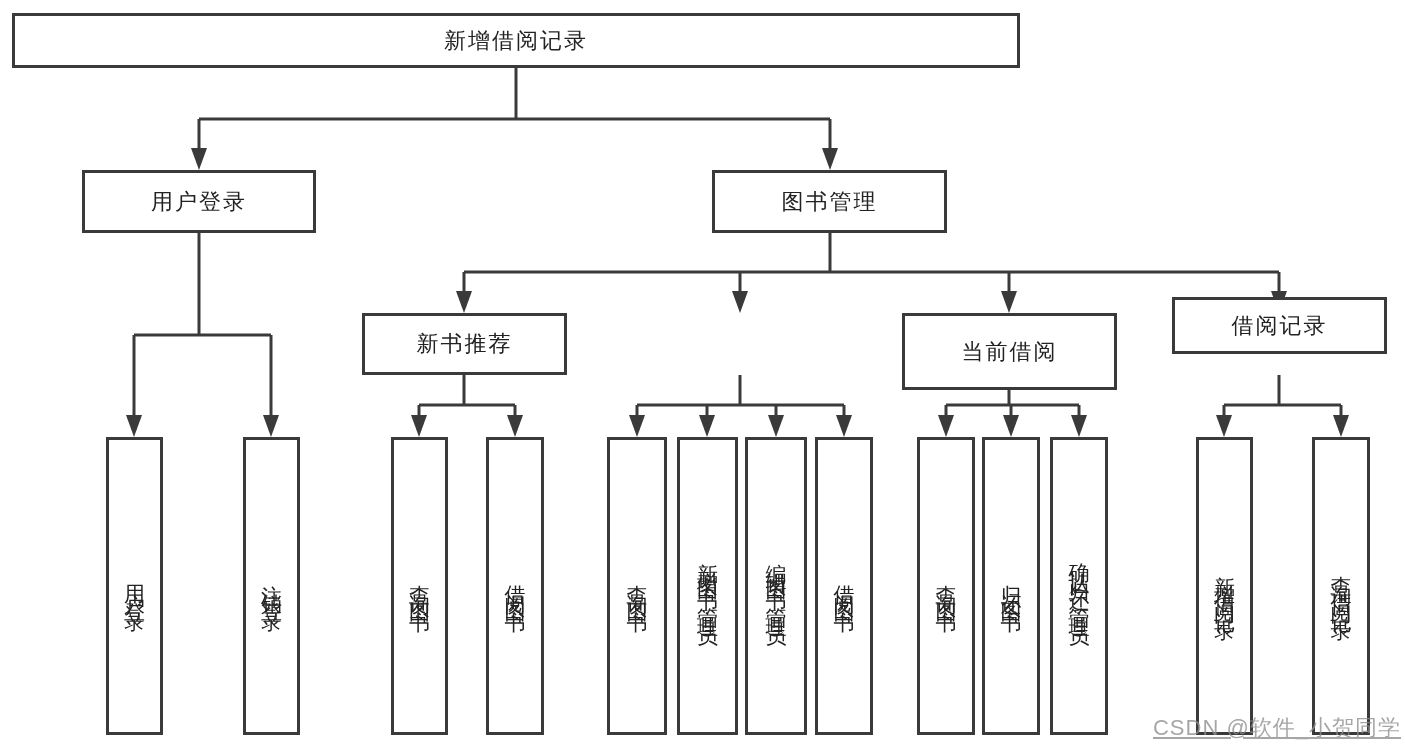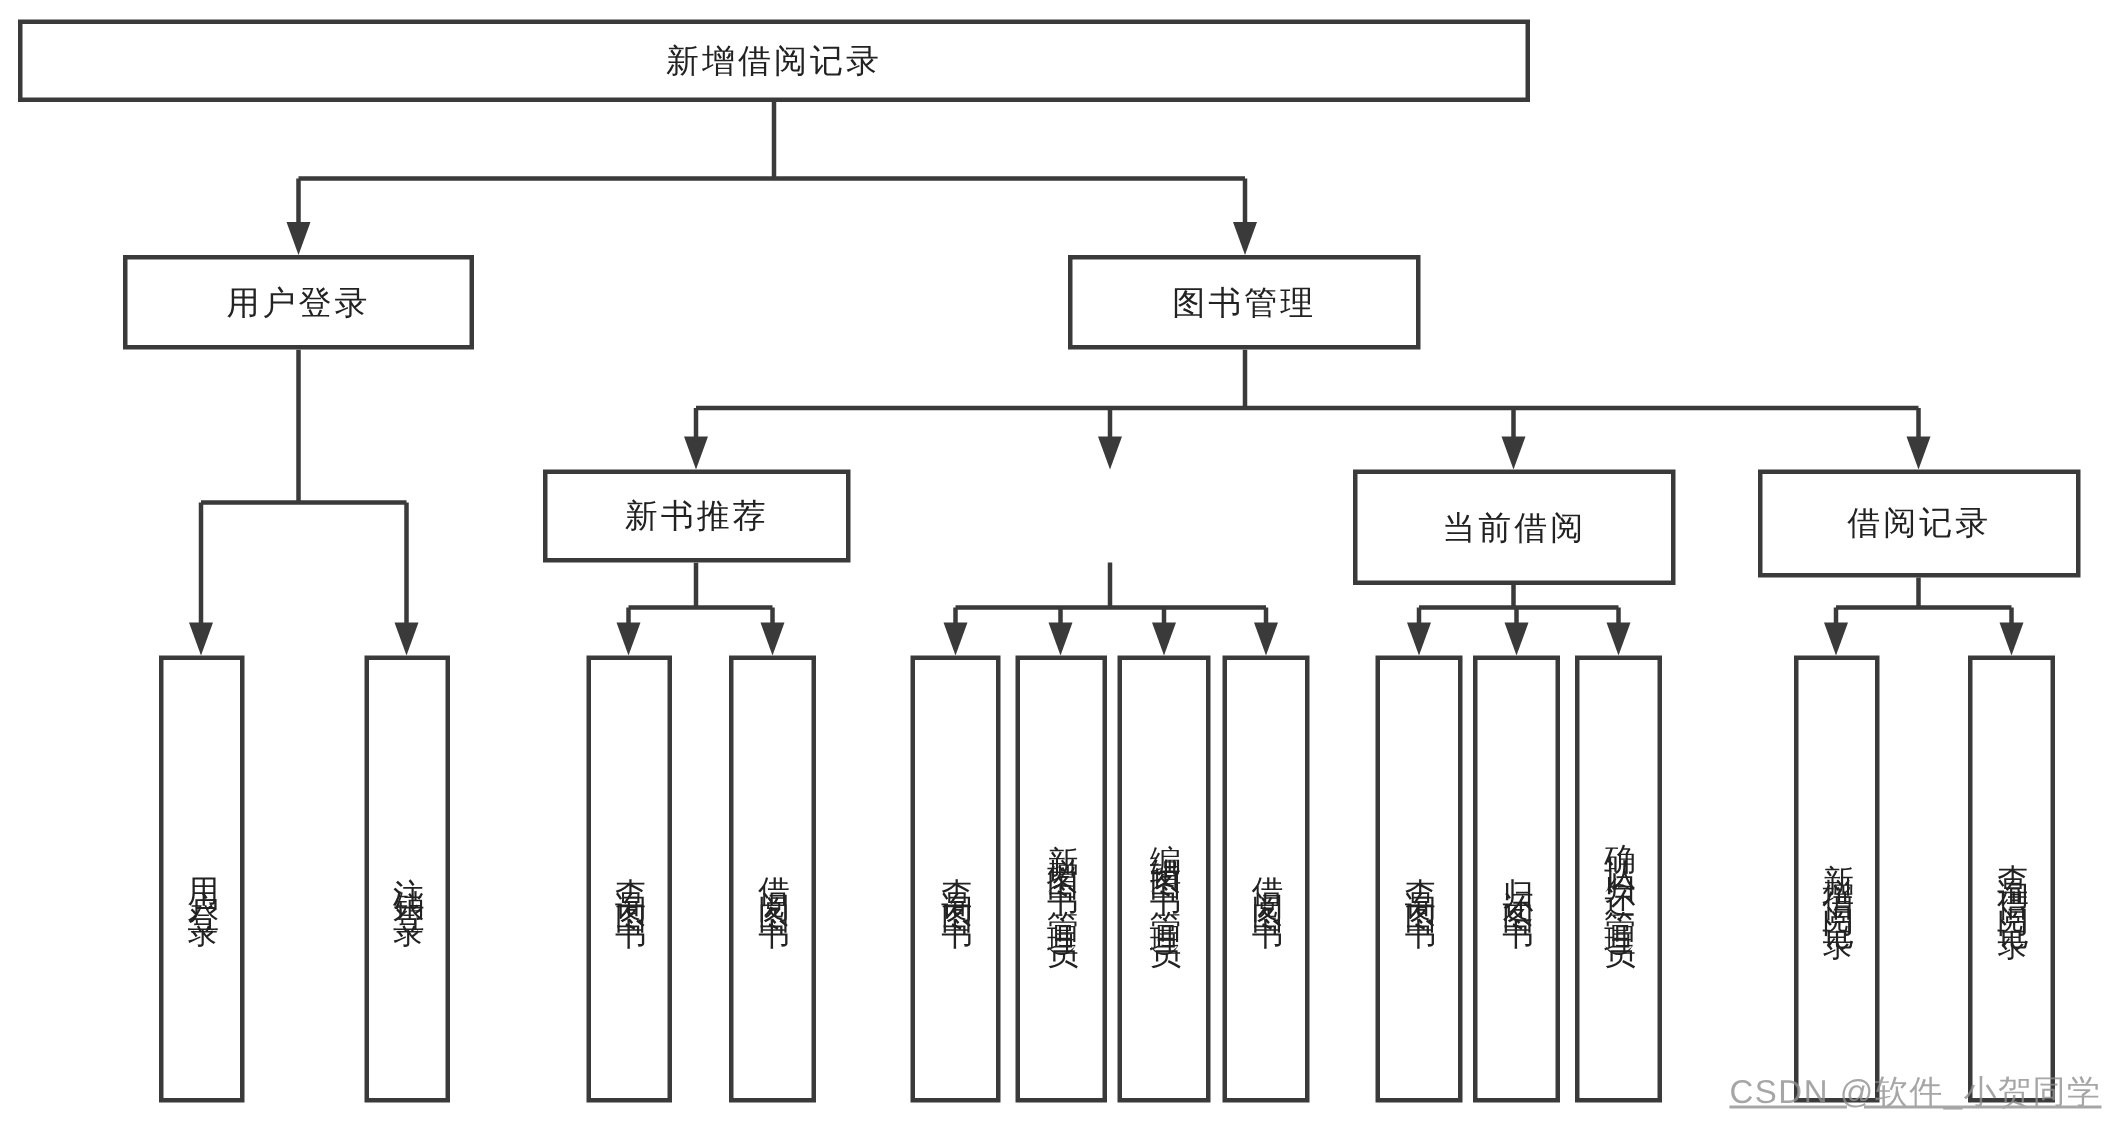--- a/index.html
+++ b/index.html
@@ -113,21 +113,21 @@
     <polygon class="ahead" points="1333,415 1349,415 1341,437"></polygon>
   </svg>
 
   <div class="hbox" style="left:12px;top:13px;width:1008px;height:55px">新增借阅记录</div>
 
   <div class="hbox" style="left:82px;top:170px;width:234px;height:63px">用户登录</div>
   <div class="hbox" style="left:362px;top:313px;width:205px;height:62px">新书推荐</div>
 
   <div class="hbox" style="left:712px;top:170px;width:235px;height:63px">图书管理</div>
   <div class="hbox" style="left:902px;top:313px;width:215px;height:77px">当前借阅</div>
-  <div class="hbox" style="left:1172px;top:313px;width:215px;height:72px">借阅记录</div>
+  <div class="hbox" style="left:1172px;top:297px;width:215px;height:57px">借阅记录</div>
 
   <div class="vbox" style="left:106px;top:437px;width:57px;height:298px">用户登录</div>
   <div class="vbox" style="left:243px;top:437px;width:57px;height:298px">注销登录</div>
 
   <div class="vbox" style="left:391px;top:437px;width:57px;height:298px">查询图书</div>
   <div class="vbox" style="left:486px;top:437px;width:58px;height:298px">借阅图书</div>
 
   <div class="vbox" style="left:607px;top:437px;width:60px;height:298px">查询图书</div>
   <div class="vbox" style="left:677px;top:437px;width:61px;height:298px">新增图书（管理员）</div>
   <div class="vbox" style="left:745px;top:437px;width:62px;height:298px">编辑图书（管理员）</div>

